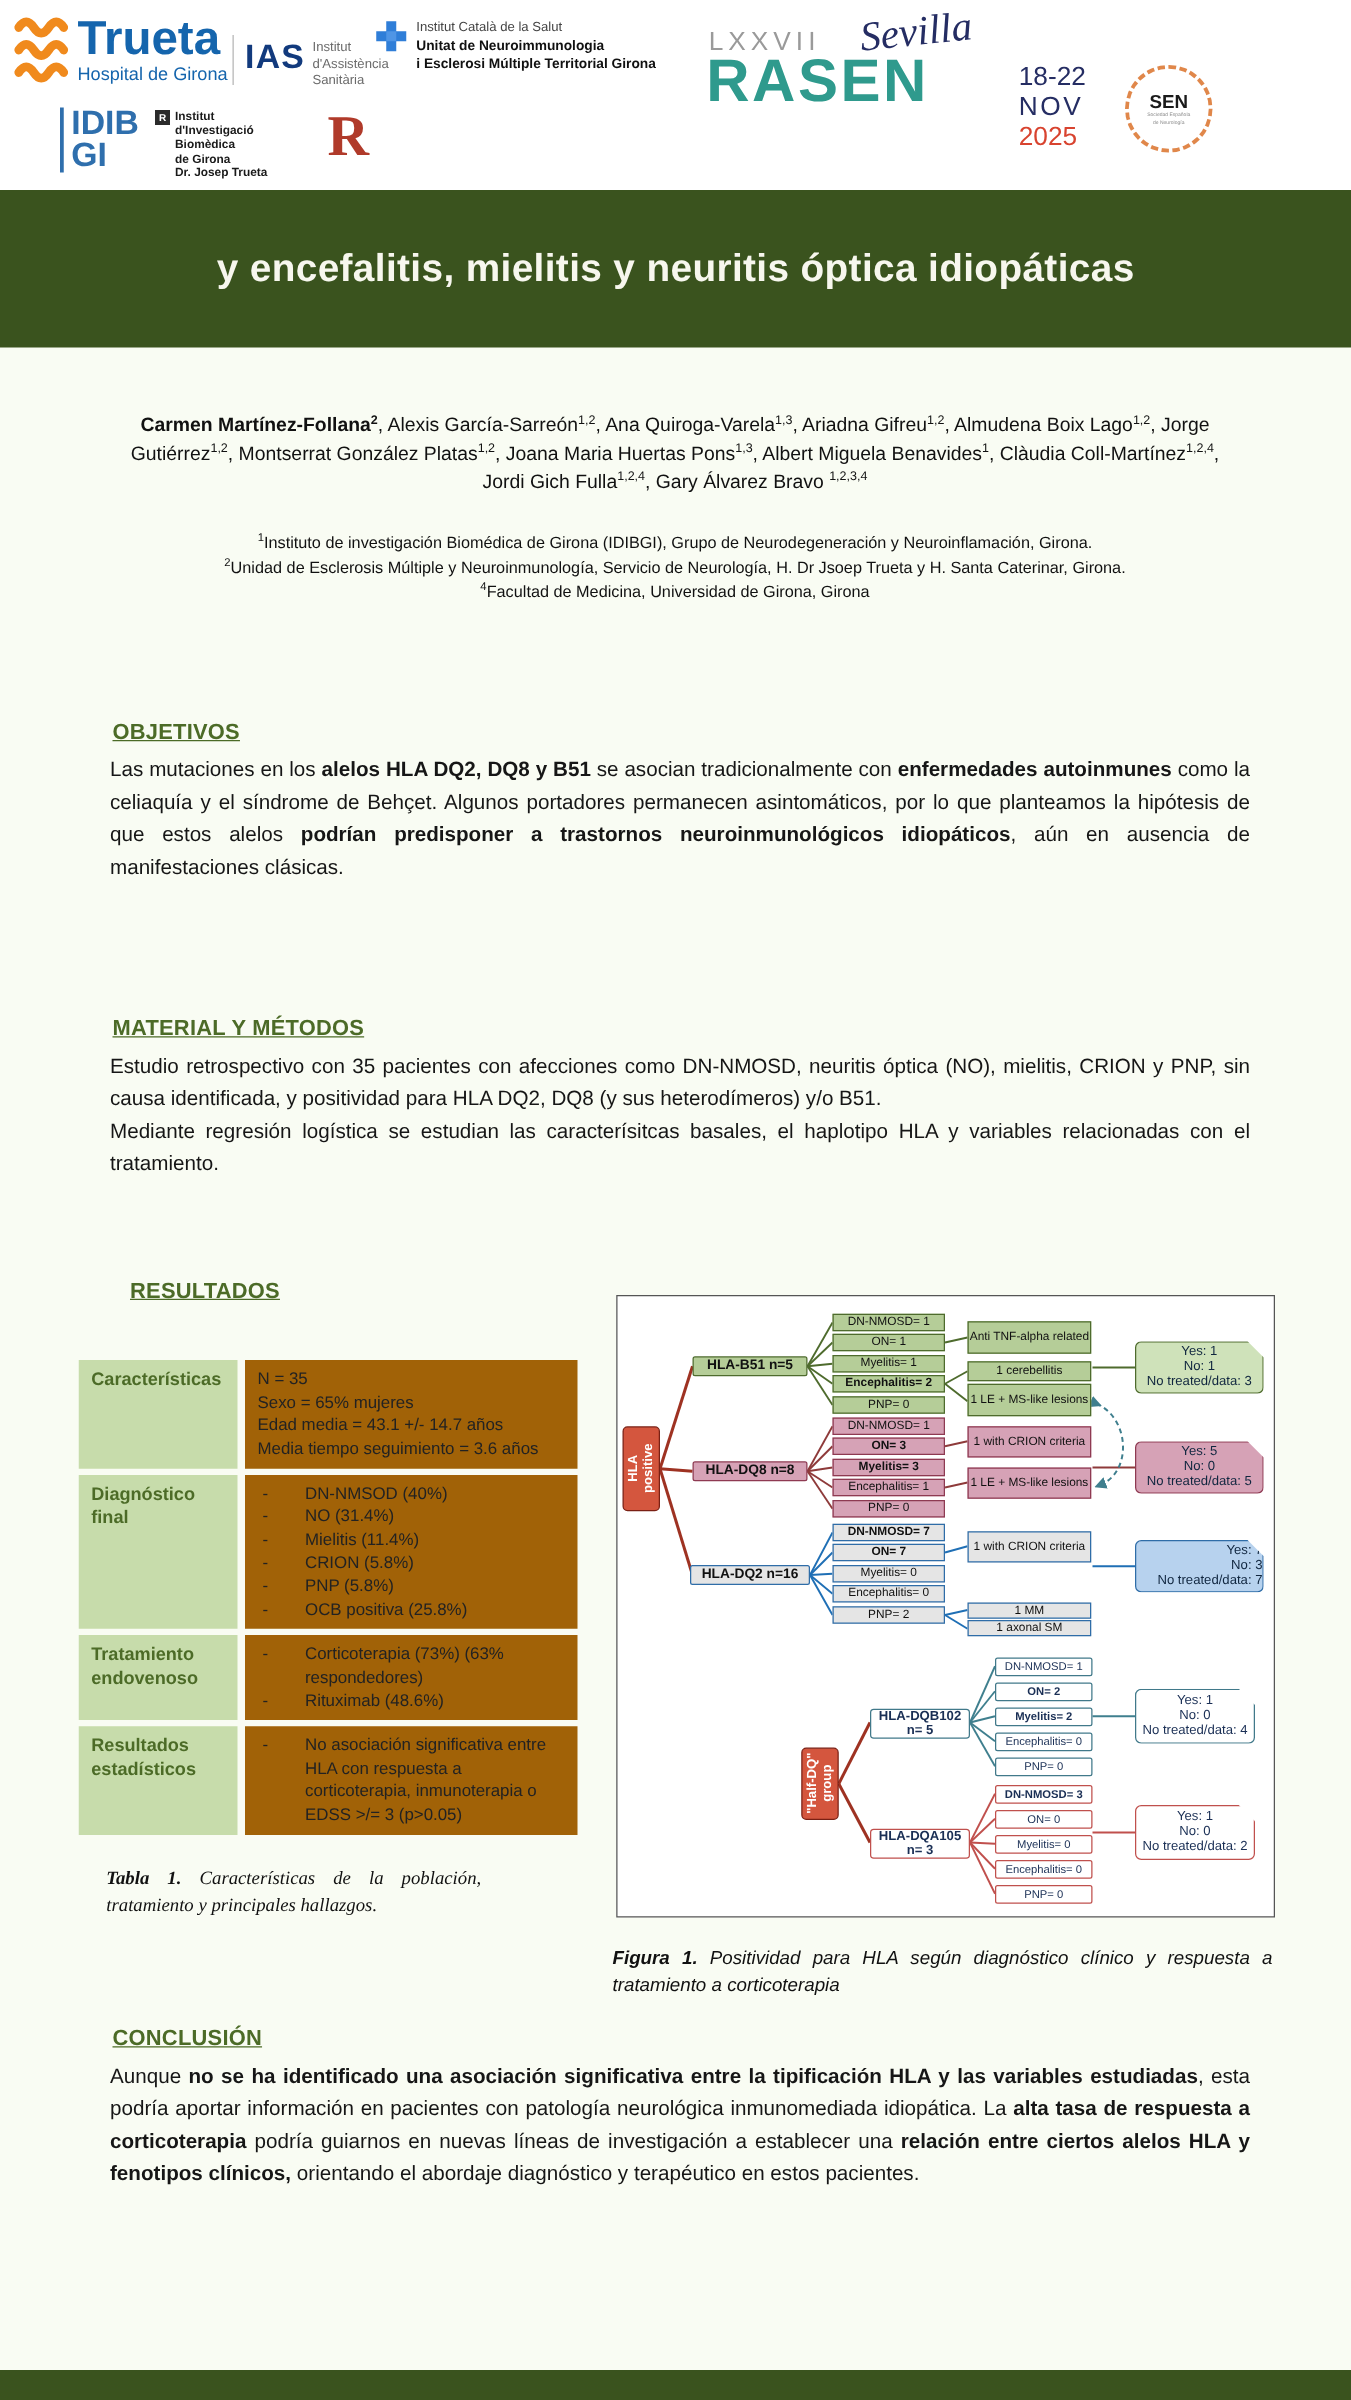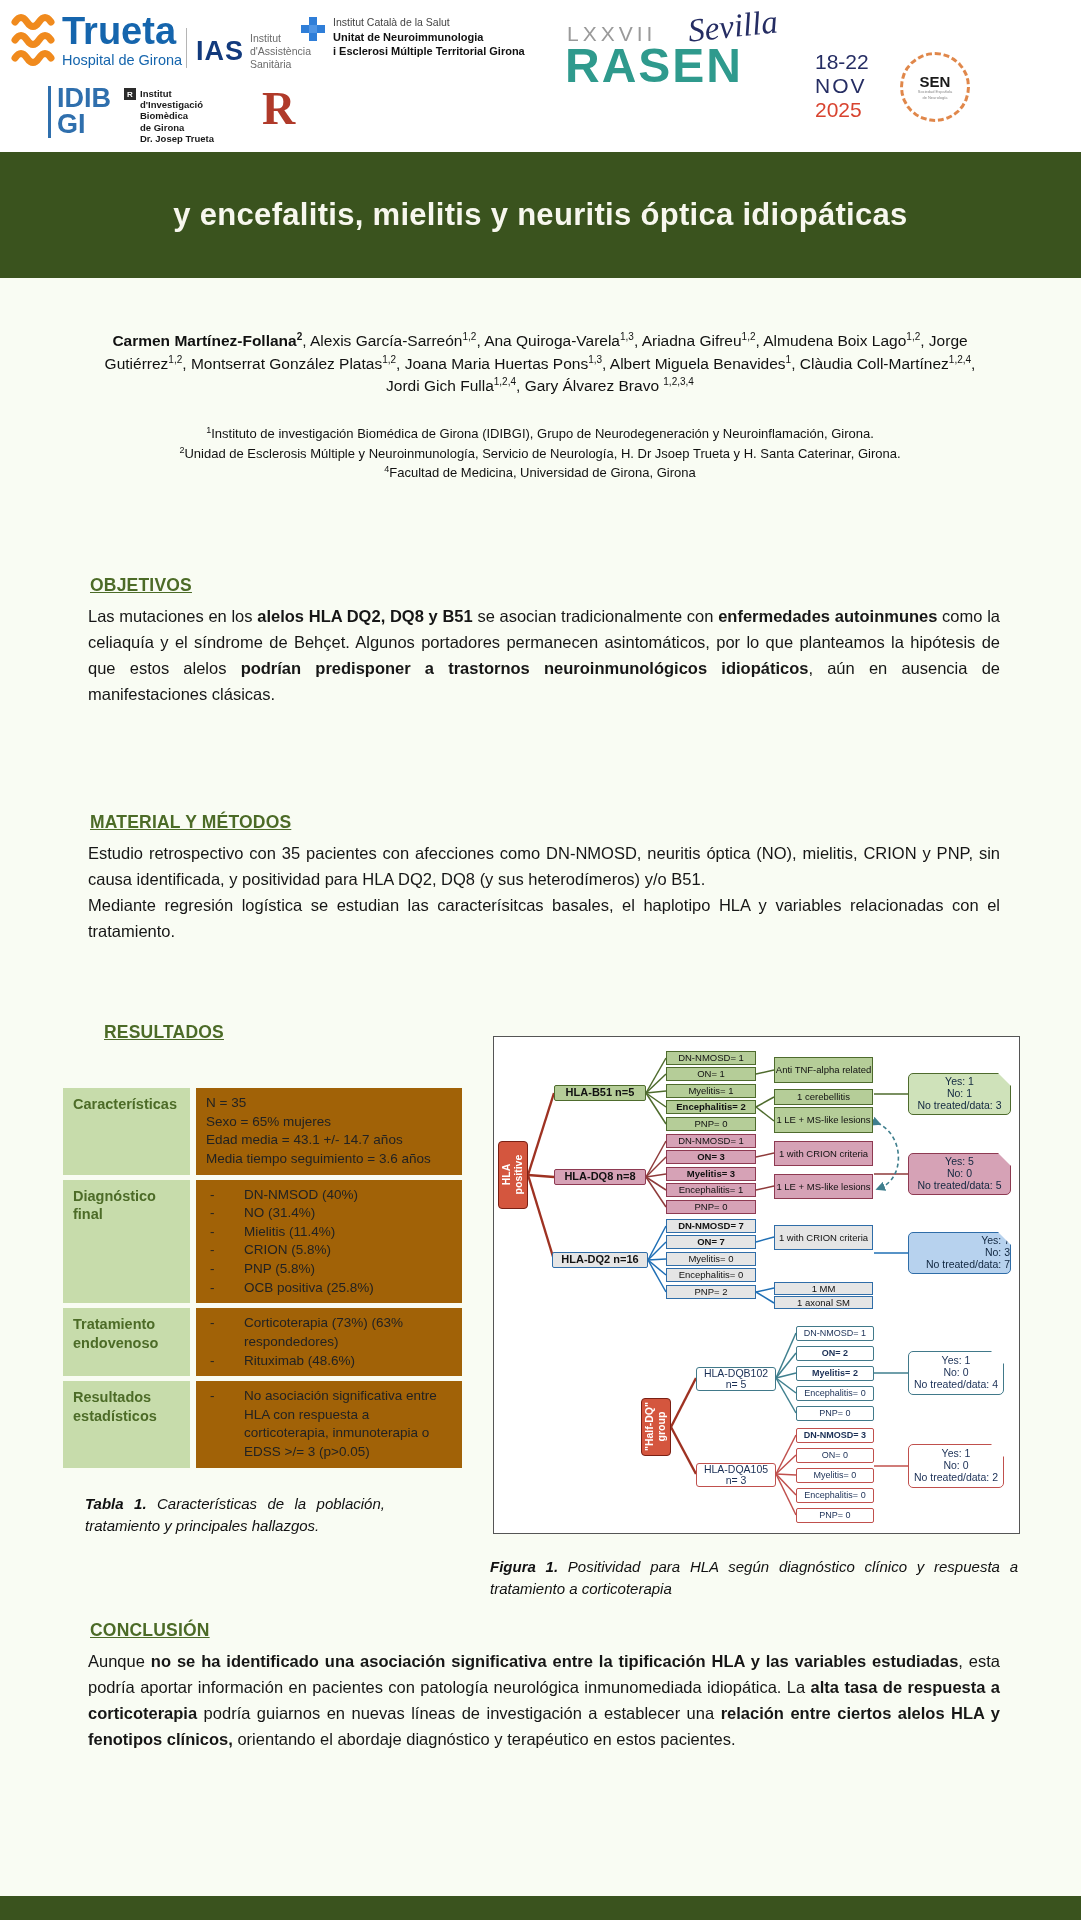--- a/index.html
+++ b/index.html
@@ -84,21 +84,21 @@
       font-weight:bold;font-size:10.5px;}
   .rotxt{display:block;flex-shrink:0;transform:rotate(-90deg);text-align:center;line-height:1.1;}
   .resp{width:103px;left:414px;height:42px;font-size:10.5px;border-radius:5px;flex-direction:column;
         color:#10263f;clip-path:polygon(0 0,calc(100% - 13px) 0,100% 13px,100% 100%,0 100%);
         border-width:1.6px;line-height:1.12;}
   .resp.g{background:#cfe2ba;}
   .resp.p{background:#d6a2b6;}
   .resp.bl{background:#b7d2ee;align-items:flex-end;}
   .out-t{background:#fff;border:1.6px solid #41798a;color:#1a2f55;}
   .out-r{background:#fff;border:1.6px solid #c0504d;color:#1a2f55;}
-  .bhd{width:80px;left:202px;height:24px;font-weight:normal;font-size:10.5px;flex-direction:column;
+  .bhd{width:80px;left:202px;height:24px;font-weight:bold;font-size:10.5px;flex-direction:column;
        line-height:1.05;border-radius:3px;justify-content:flex-end;}
   .blf{font-size:9px;width:78px;height:15px;left:302px;border-radius:2px;}
 </style>
 </head>
 <body>
 
 <div class="poster">
 
   <div class="hdr">
 
@@ -111,21 +111,21 @@
         </g>
       </svg>
       <div>
         <div class="trueta-name">Trueta</div>
         <div class="trueta-sub">Hospital de Girona</div>
       </div>
     </div>
 
     <div class="vdiv" style="left:186px;top:28px;height:40px;"></div>
 
-    <div class="hflex" style="left:196px;top:32px;align-items:center;">
+    <div class="hflex" style="left:196px;top:32px;">
       <div class="ias-abbr">IAS</div>
       <div class="ias-lines">
         <div>Institut</div>
         <div>d'Assistència</div>
         <div>Sanitària</div>
       </div>
     </div>
 
     <div class="hflex" style="left:300px;top:16px;gap:7px;">
       <svg width="26" height="26" viewBox="0 0 26 26">
@@ -263,21 +263,21 @@
       <div class="tlabel">Resultados estadísticos</div>
       <div class="tval">
         <div class="bullet">
             <span class="dash">-</span>
             <span>No asociación significativa entre HLA con respuesta a corticoterapia, inmunoterapia o EDSS &gt;/= 3 (p&gt;0.05)</span>
           </div>
       </div>
     </div>
   </div>
 
-  <div class="cap" style="left:85px;top:1493px;width:300px;">
+  <div class="cap" style="left:85px;top:1493px;width:300px;font-family:Liberation Serif, serif;">
     <span class="capb">Tabla 1.</span><span> Características de la población, tratamiento y principales hallazgos.</span>
   </div>
 
   <div class="fig">
     <svg width="525" height="496" viewBox="0 0 525 496">
       <defs>
         <marker id="ah" markerWidth="6" markerHeight="6" refX="3" refY="3" orient="auto">
           <path d="M0,0 L6,3 L0,6 z" fill="#3f7f8e"></path>
         </marker>
       </defs>

